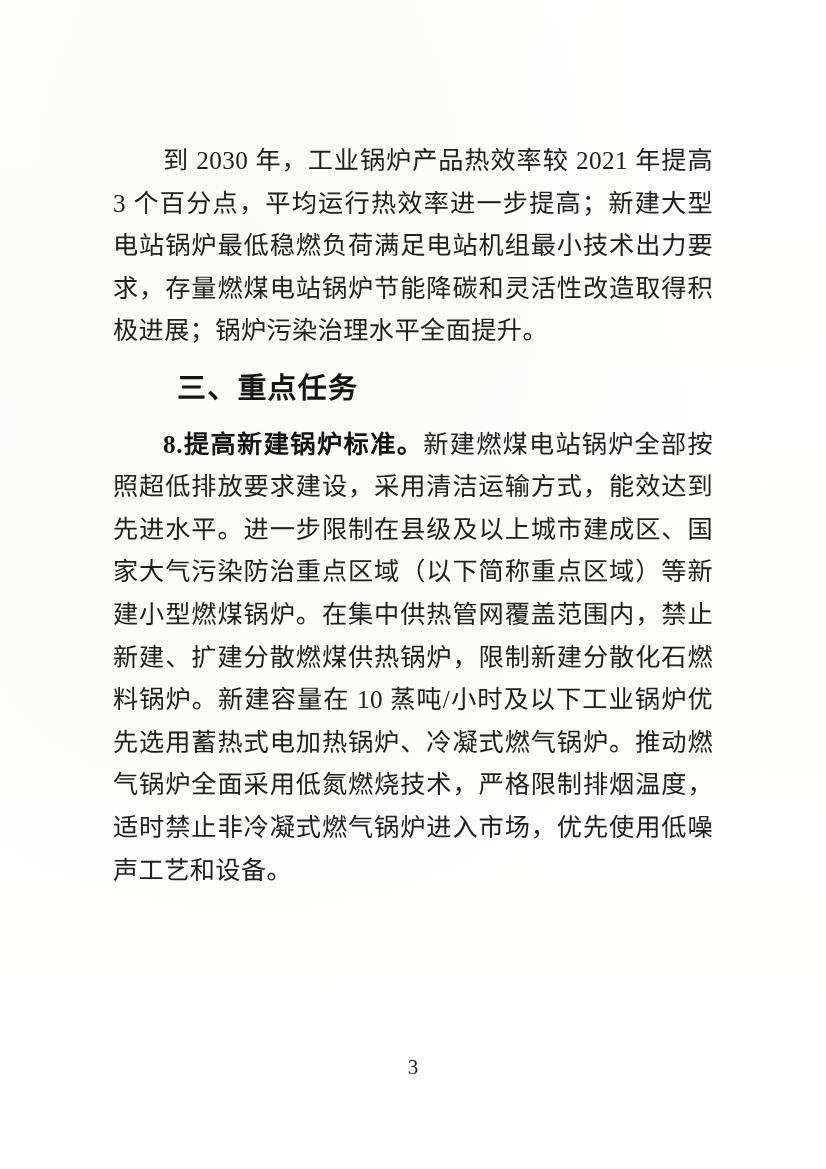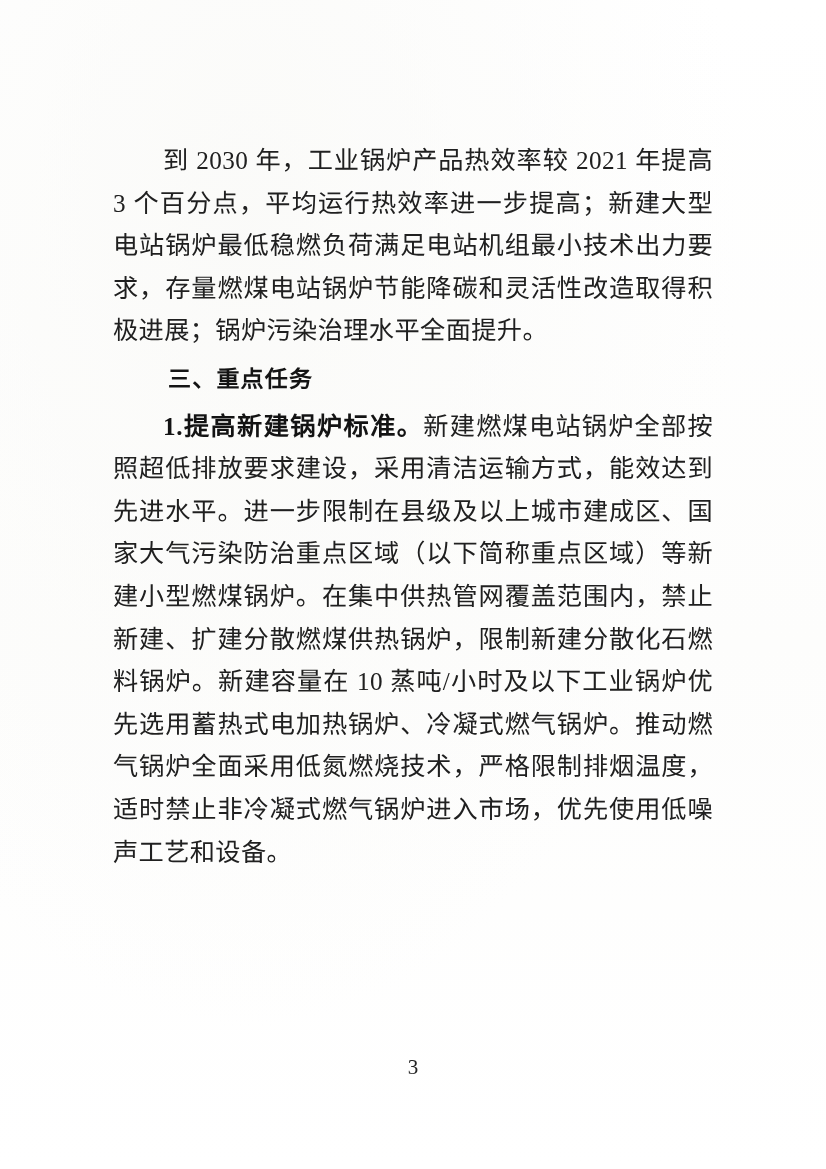--- a/index.html
+++ b/index.html
@@ -53,22 +53,22 @@
     font-family: "Liberation Serif", "DejaVu Serif", serif;
     text-indent: 0;
   }
 
   .para.indent {
     text-indent: 50px;
   }
 
   
   .heading-section {
-    margin: 5px;
-    font-size: 23px;
+    margin: 14px;
+    font-size: 29px;
     line-height: 42.6px;
     font-weight: bold;
     letter-spacing: 1.2px;
     text-indent: 50px;
     font-family: "Liberation Sans", "DejaVu Sans", sans-serif;
     color: #141414;
   }
 
   
   .lead {
@@ -96,18 +96,18 @@
   <div class="page-scan-tint"></div>
 
   <div class="text-column">
 
     <p class="para indent">到 2030 年，工业锅炉产品热效率较 2021 年提高 3 个百分点，平均运行热效率进一步提高；新建大型电站锅炉最低稳燃负荷满足电站机组最小技术出力要求，存量燃煤电站锅炉节能降碳和灵活性改造取得积极进展；锅炉污染治理水平全面提升。</p>
 
     <p class="heading-section">三、重点任务</p>
 
 
 
-    <p class="para indent"><span class="lead">1.提高新建锅炉标准。</span><span>新建燃煤电站锅炉全部按照超低排放要求建设，采用清洁运输方式，能效达到先进水平。进一步限制在县级及以上城市建成区、国家大气污染防治重点区域（以下简称重点区域）等新建小型燃煤锅炉。在集中供热管网覆盖范围内，禁止新建、扩建分散燃煤供热锅炉，限制新建分散化石燃料锅炉。新建容量在 10 蒸吨/小时及以下工业锅炉优先选用蓄热式电加热锅炉、冷凝式燃气锅炉。推动燃气锅炉全面采用低氮燃烧技术，严格限制排烟温度，适时禁止非冷凝式燃气锅炉进入市场，优先使用低噪声工艺和设备。</span></p>
+    <p class="para indent"><span class="lead">8.提高新建锅炉标准。</span><span>新建燃煤电站锅炉全部按照超低排放要求建设，采用清洁运输方式，能效达到先进水平。进一步限制在县级及以上城市建成区、国家大气污染防治重点区域（以下简称重点区域）等新建小型燃煤锅炉。在集中供热管网覆盖范围内，禁止新建、扩建分散燃煤供热锅炉，限制新建分散化石燃料锅炉。新建容量在 10 蒸吨/小时及以下工业锅炉优先选用蓄热式电加热锅炉、冷凝式燃气锅炉。推动燃气锅炉全面采用低氮燃烧技术，严格限制排烟温度，适时禁止非冷凝式燃气锅炉进入市场，优先使用低噪声工艺和设备。</span></p>
 
   </div>
 
   <div class="page-number">3</div>
 </div>
 
 </body></html>

